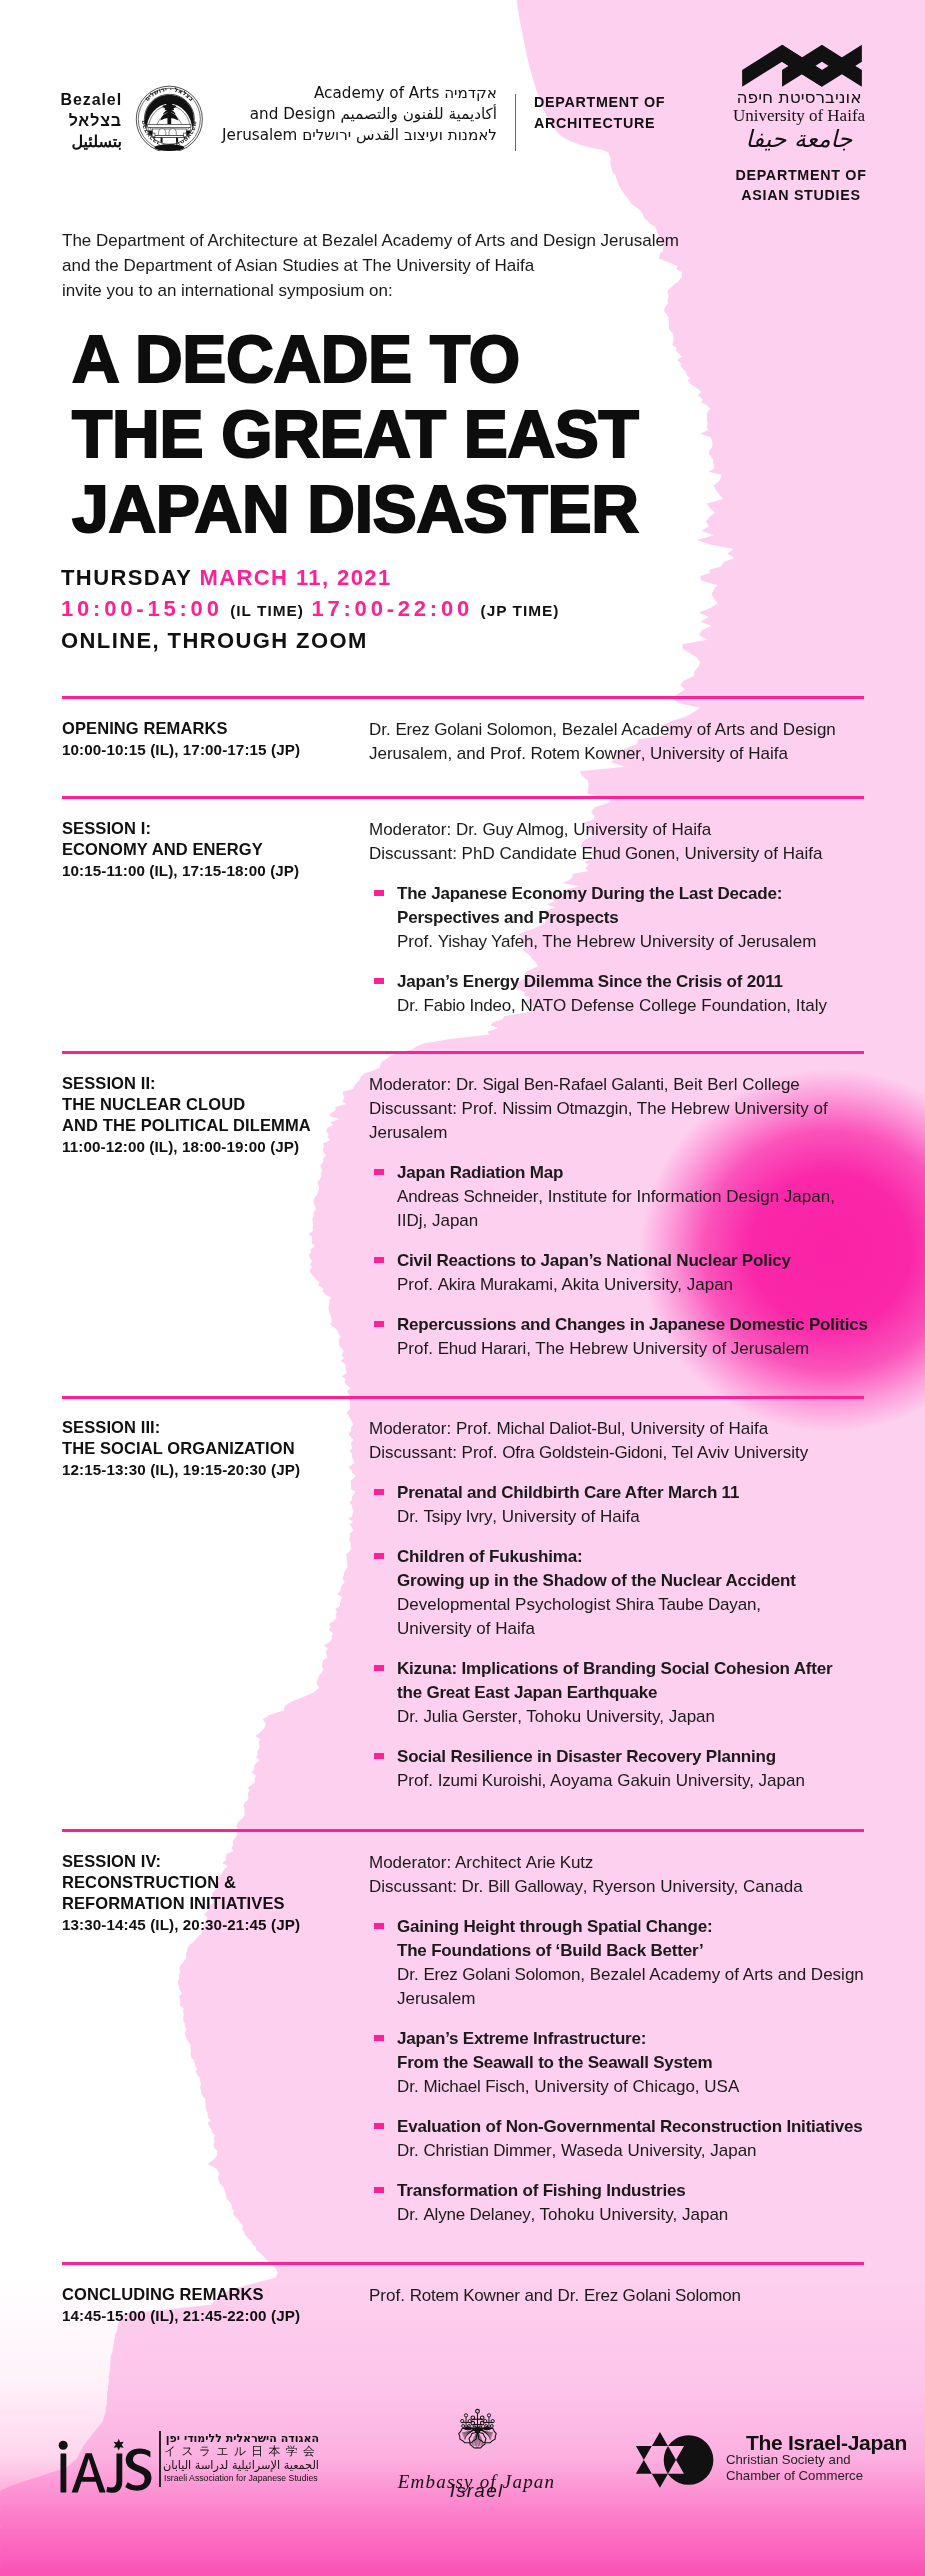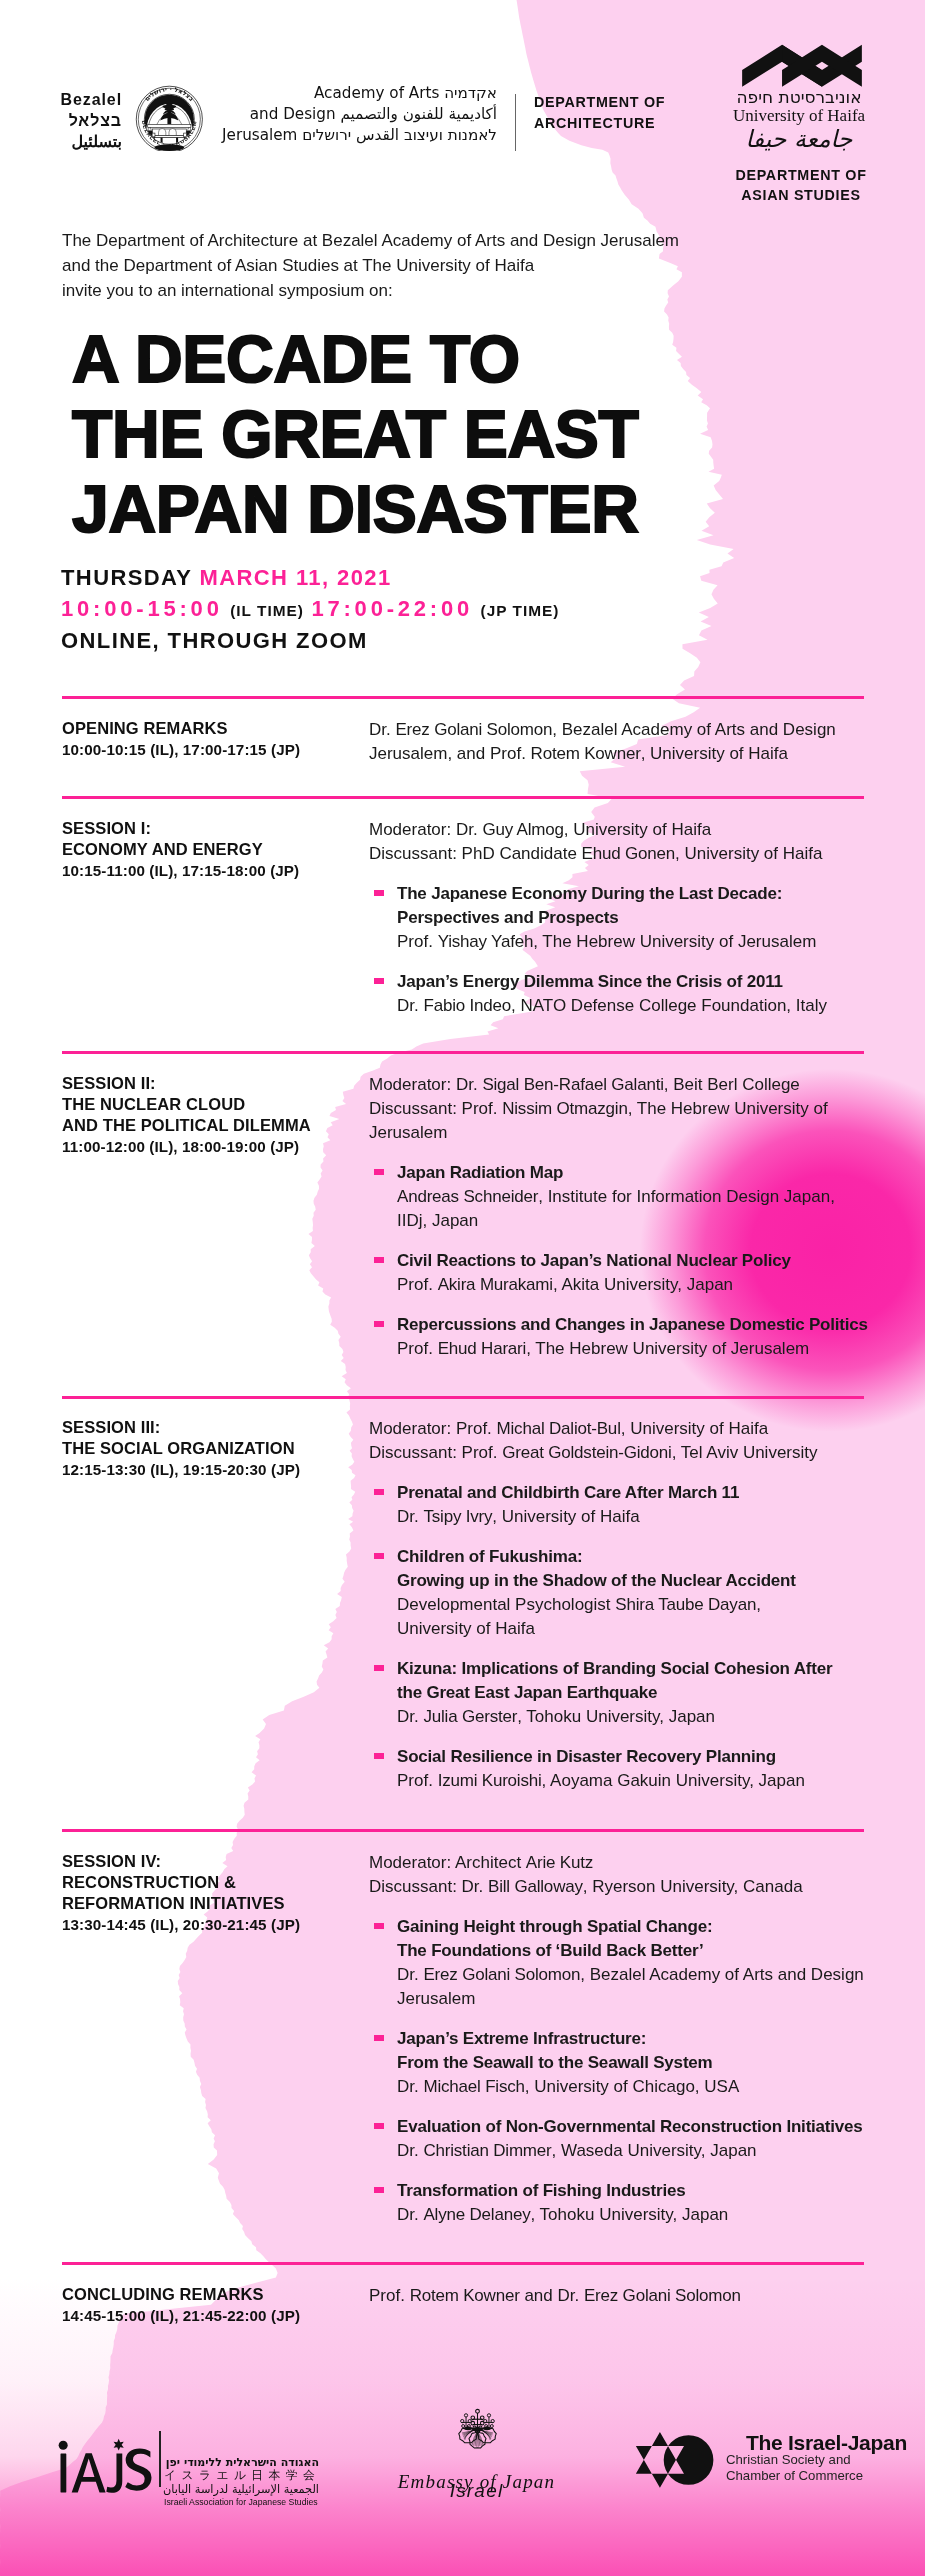--- a/index.html
+++ b/index.html
@@ -51,21 +51,21 @@
   .itm{position:relative;padding-left:28px;margin-top:16px;}
   .itm .bul{position:absolute;left:4.5px;top:7.7px;width:10px;height:6.8px;background:#fc2196;}
   .itm .ti{font-weight:bold;letter-spacing:-0.2px;}
 
   
   .footer{position:absolute;left:0;top:2395px;width:926px;height:181px;}
   .iajs{position:absolute;left:52px;top:34px;width:281px;}
   .iajs-mark{position:absolute;left:0px;top:4.5px;width:102px;height:59px;}
   .iajs-div{position:absolute;left:107px;top:1.8px;width:1.5px;height:56px;background:#222;}
   .iajs-txt{position:absolute;left:112px;top:3.6px;width:163px;color:#111;white-space:nowrap;}
-  .iajs-txt .l-he{direction:rtl;text-align:right;width:155px;font-family:"DejaVu Sans",sans-serif;font-size:11px;line-height:12.7px;font-weight:bold;margin-top:24px;}
+  .iajs-txt .l-he{direction:rtl;text-align:right;width:155px;font-family:"DejaVu Sans",sans-serif;font-size:11px;line-height:12.7px;font-weight:bold;}
   .iajs-txt .l-jp{direction:ltr;text-align:right;width:155px;font-family:"DejaVu Sans",sans-serif;font-size:11.8px;line-height:13.6px;letter-spacing:5.4px;}
   .iajs-txt .l-ar{direction:rtl;text-align:right;width:155px;font-family:"DejaVu Sans",sans-serif;font-size:11.3px;line-height:13.6px;}
   .iajs-txt .l-en{font-size:8.7px;line-height:12.7px;width:155px;}
   .emb{position:absolute;left:386px;top:0px;width:181px;text-align:center;}
   .emb-crest{position:absolute;left:70px;top:12.7px;width:43px;height:41px;}
   .emb-l1{position:absolute;left:0;top:58px;width:181px;text-align:center;font-family:"Liberation Serif",serif;
           font-style:italic;font-size:19px;line-height:24.5px;color:#111;letter-spacing:1.2px;white-space:nowrap;margin-top:17px;}
   .emb-l2{position:absolute;left:0;top:84px;width:181px;text-align:center;font-family:Liberation Sans, sans-serif;
           font-style:italic;font-size:19px;line-height:24.5px;color:#111;letter-spacing:1.2px;white-space:nowrap;}
   .ijf{position:absolute;left:635px;top:34px;width:254px;}
@@ -289,21 +289,21 @@
         <div class="rule" style="top:1396px"></div>
         <div class="sess" style="top:1417px">
           <div class="sh">
             <div>SESSION III:</div>
             <div>THE SOCIAL ORGANIZATION</div>
             <div class="st">12:15-13:30 (IL), 19:15-20:30 (JP)</div>
           </div>
           <div class="sb">
             <div class="lead">
               <div>Moderator: Prof. <b>Michal Daliot-Bul</b>, University of Haifa</div>
-              <div>Discussant: Prof. <b>Great Goldstein-Gidoni</b>, Tel Aviv University</div>
+              <div>Discussant: Prof. <b>Ofra Goldstein-Gidoni</b>, Tel Aviv University</div>
             </div>
             <div class="itm">
               <span class="bul"></span>
               <div class="ti">Prenatal and Childbirth Care After March 11</div>
               <div>Dr. <b>Tsipy Ivry</b>, University of Haifa</div>
             </div>
             <div class="itm">
               <span class="bul"></span>
               <div class="ti">Children of Fukushima:</div>
               <div class="ti">Growing up in the Shadow of the Nuclear Accident</div>

